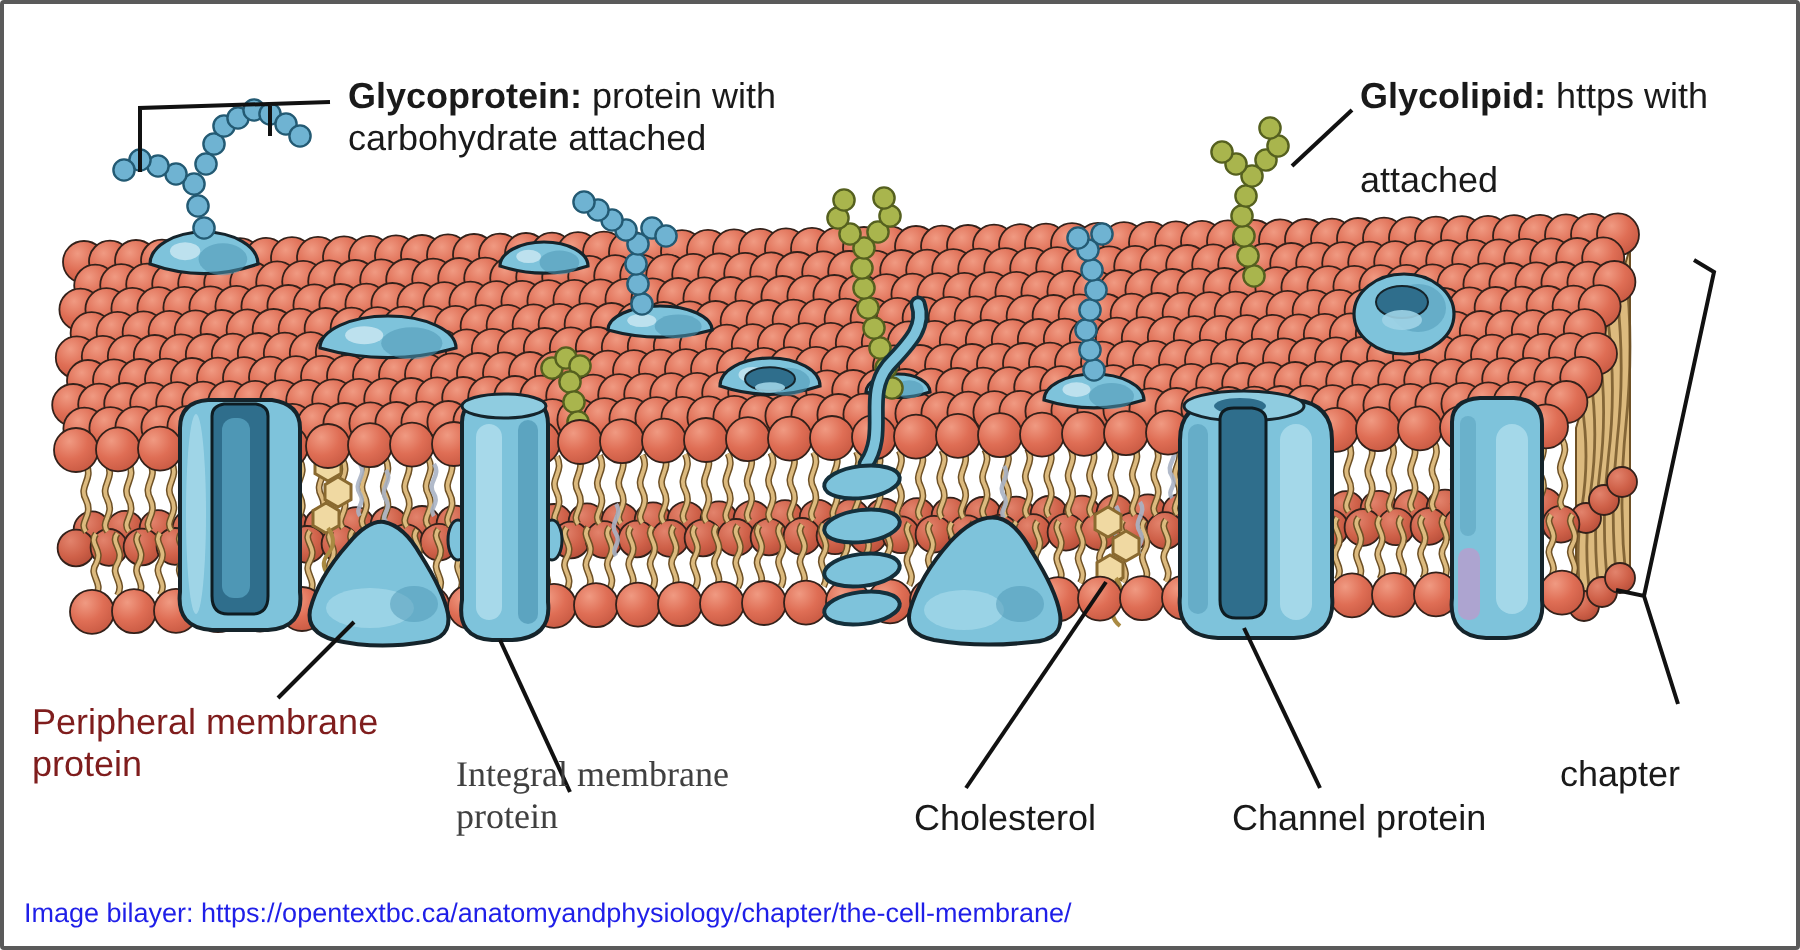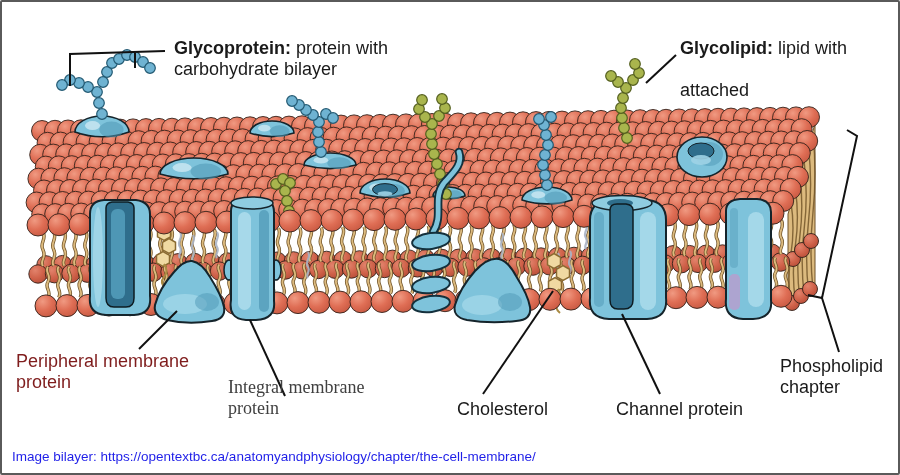--- a/index.html
+++ b/index.html
@@ -887,25 +887,25 @@
 <path d="M175,309 L137,347" fill="none" stroke="#111111" stroke-width="2"></path>
 <path d="M248,318 L283,394" fill="none" stroke="#111111" stroke-width="2"></path>
 <path d="M551,289 L481,392" fill="none" stroke="#111111" stroke-width="2"></path>
 <path d="M620,312 L658,392" fill="none" stroke="#111111" stroke-width="2"></path>
 <path d="M845,128 L855,134 L820,296 L806,293 M820,296 L837,350" fill="none" stroke="#111111" stroke-width="2"></path>
 </g>
     </svg>
 
   <div class="lbl" style="left: 172px; top: 36px; color: rgb(26, 26, 26);">
     <span class="b">Glycoprotein:</span><span> protein with</span><br>
-    <span>carbohydrate bilayer</span>
+    <span>carbohydrate attached</span>
   </div>
 
   <div class="lbl" style="left: 678px; top: 36px; color: rgb(26, 26, 26);">
-    <span class="b">Glycolipid:</span><span> lipid with</span><br>
+    <span class="b">Glycolipid:</span><span> https with</span><br>
     <br>
     <span>attached</span>
   </div>
 
   <div class="lbl" style="left: 14px; top: 349px; color: #7f1d1d;">
     <span>Peripheral membrane</span><br>
     <span>protein</span>
   </div>
 
   <div class="lbl" style="left: 226px; top: 375px; color: #404040; font-family: Liberation Serif, serif;">
@@ -915,18 +915,18 @@
 
   <div class="lbl" style="left: 614px; top: 397px; color: rgb(26, 26, 26);">
     <span>Channel protein</span>
   </div>
 
   <div class="lbl" style="left: 455px; top: 397px; color: rgb(26, 26, 26);">
     <span>Cholesterol</span>
   </div>
 
   <div class="lbl" style="left: 778px; top: 354px; color: rgb(26, 26, 26);">
-    <span>Phospholipid</span><br>
+    <br>
     <span>chapter</span>
   </div>
 
   <div class="credit" style="color: rgb(31, 31, 232);">Image bilayer: https://opentextbc.ca/anatomyandphysiology/chapter/the-cell-membrane/</div>
 </div>
 
 </body></html>

